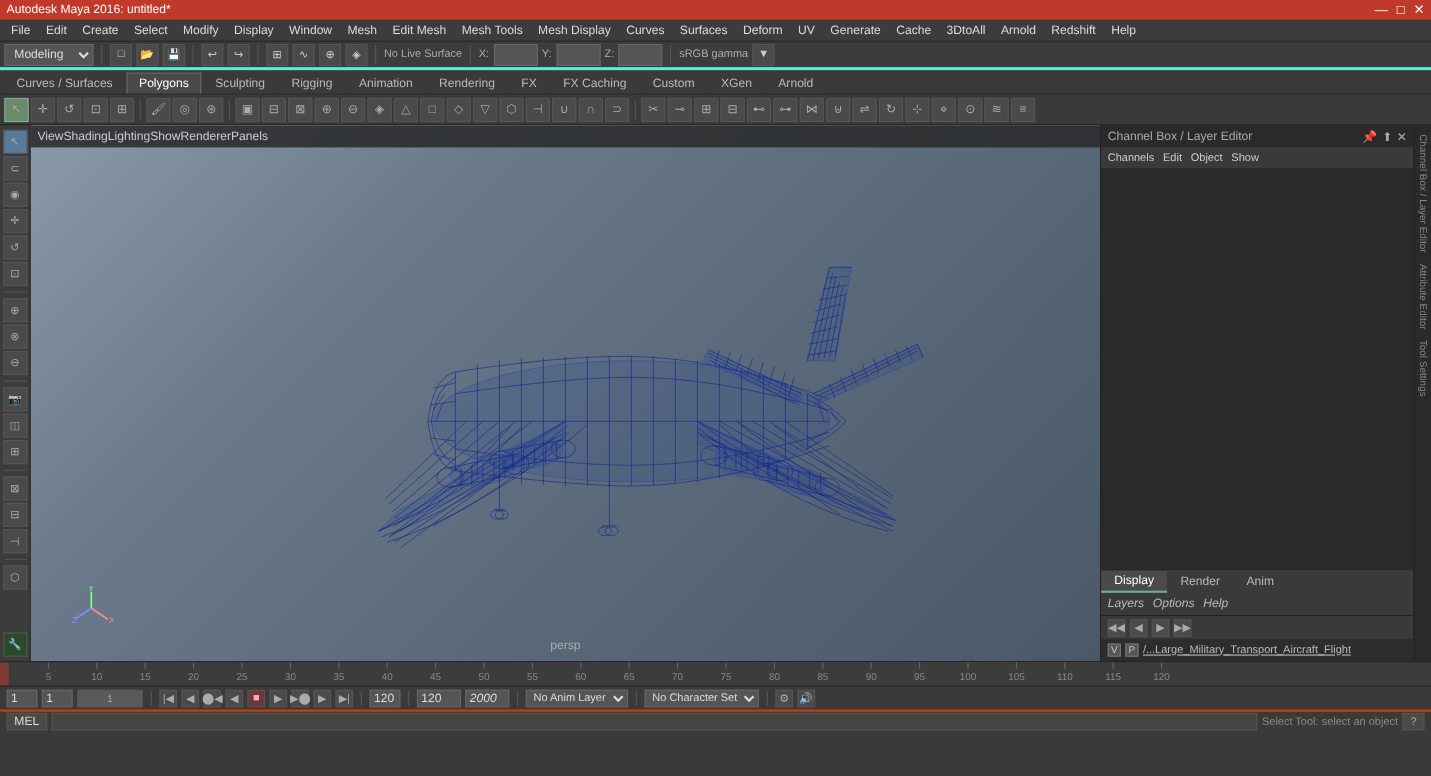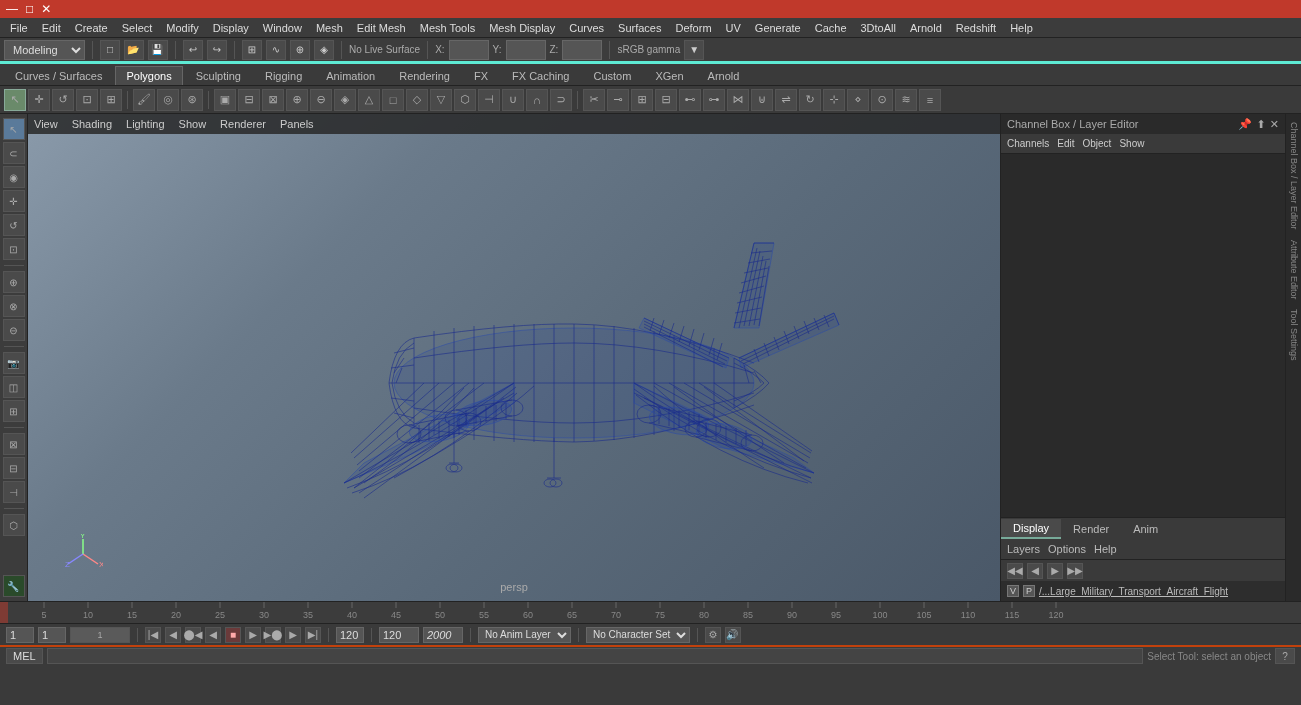--- a/index.html
+++ b/index.html
@@ -159,21 +159,21 @@
 
     
     #viewport-menubar {
       position: absolute;
       top: 0; left: 0; right: 0;
       height: 20px;
       background: rgba(40,40,40,0.85);
       display: flex;
       align-items: center;
       padding: 0 6px;
-      gap: 14px;
+      gap: 0;
     }
     .vp-menu-item { color: #ccc; font-size: 11px; cursor: pointer; }
 
     
     #aircraft-container {
       position: absolute;
       top: 30px; left: 150px; right: 20px; bottom: 30px;
       display: flex; align-items: center; justify-content: center;
     }
 
@@ -230,20 +230,21 @@
       color: #bbb;
     }
     .rp-tab.active { background: #4a4a4a; color: #fff; border-bottom: 2px solid #7a9; }
     #right-panel-layers {
       height: 20px;
       background: #3a3a3a;
       display: flex;
       align-items: center;
       padding: 0 6px;
       gap: 8px;
+      font-style: italic;
     }
     .rp-layer-menu { color: #bbb; font-size: 11px; cursor: pointer; }
     #right-panel-controls {
       height: 22px;
       background: #3a3a3a;
       display: flex;
       align-items: center;
       padding: 0 6px;
       gap: 4px;
       border-top: 1px solid #222;
@@ -359,20 +360,21 @@
     #viewport-bg {
       position: absolute;
       inset: 0;
       background: linear-gradient(135deg, #8a9aaa 0%, #6a7a8a 30%, #5a6a7a 60%, #4a5868 100%);
     }
   </style>
 </head>
 <body>
 
 <div id="title-bar">
+  <span class="title">Autodesk Maya 2016: untitled*</span>
   <div class="win-controls">
     <span class="win-btn">—</span>
     <span class="win-btn">□</span>
     <span class="win-btn">✕</span>
   </div>
 </div>
 
 <div id="menu-bar">
   <span class="menu-item">File</span>
   <span class="menu-item">Edit</span>

